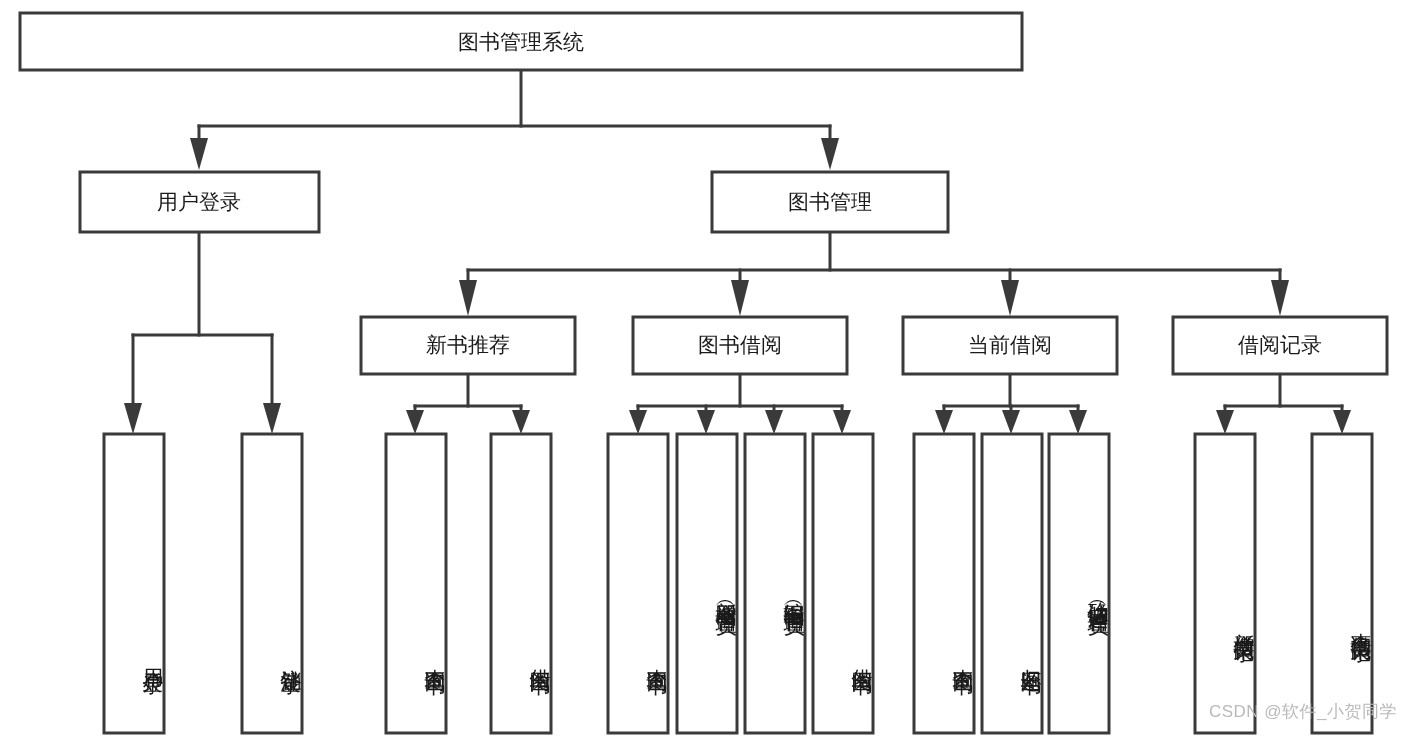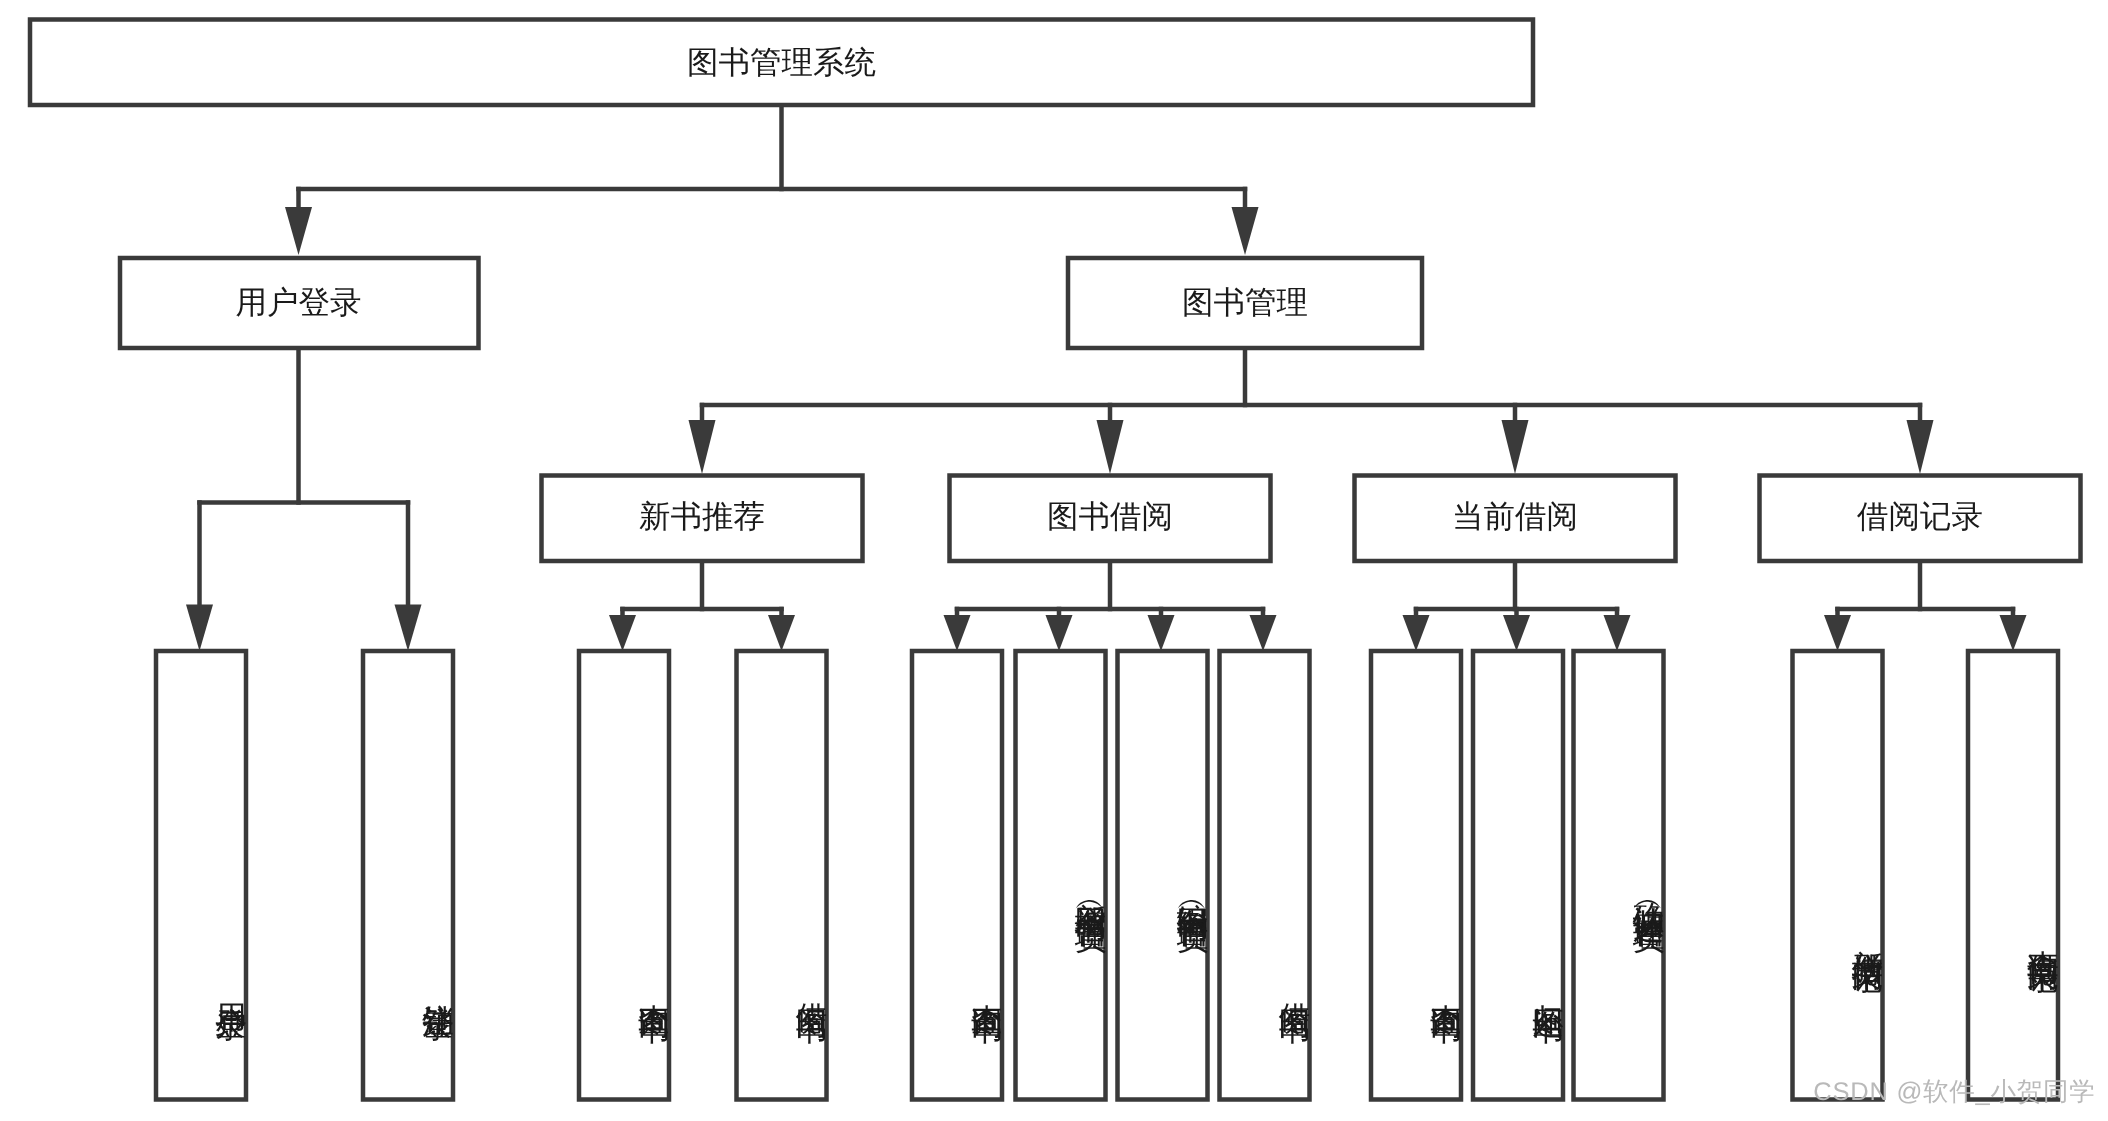--- a/index.html
+++ b/index.html
@@ -60,21 +60,21 @@
     letter-spacing: 2px;
     display: flex;
     align-items: flex-start;
     justify-content: center;
     white-space: nowrap;
     pointer-events: none;
   }
   .watermark {
     position: absolute;
     right: 8px;
-    bottom: 8px;
+    bottom: 24px;
     font-family: "Liberation Sans", "DejaVu Sans", sans-serif;
     font-size: 17px;
     color: #b9b9b9;
     white-space: nowrap;
     letter-spacing: 0.5px;
   }
 </style>
 </head>
 <body>
 

